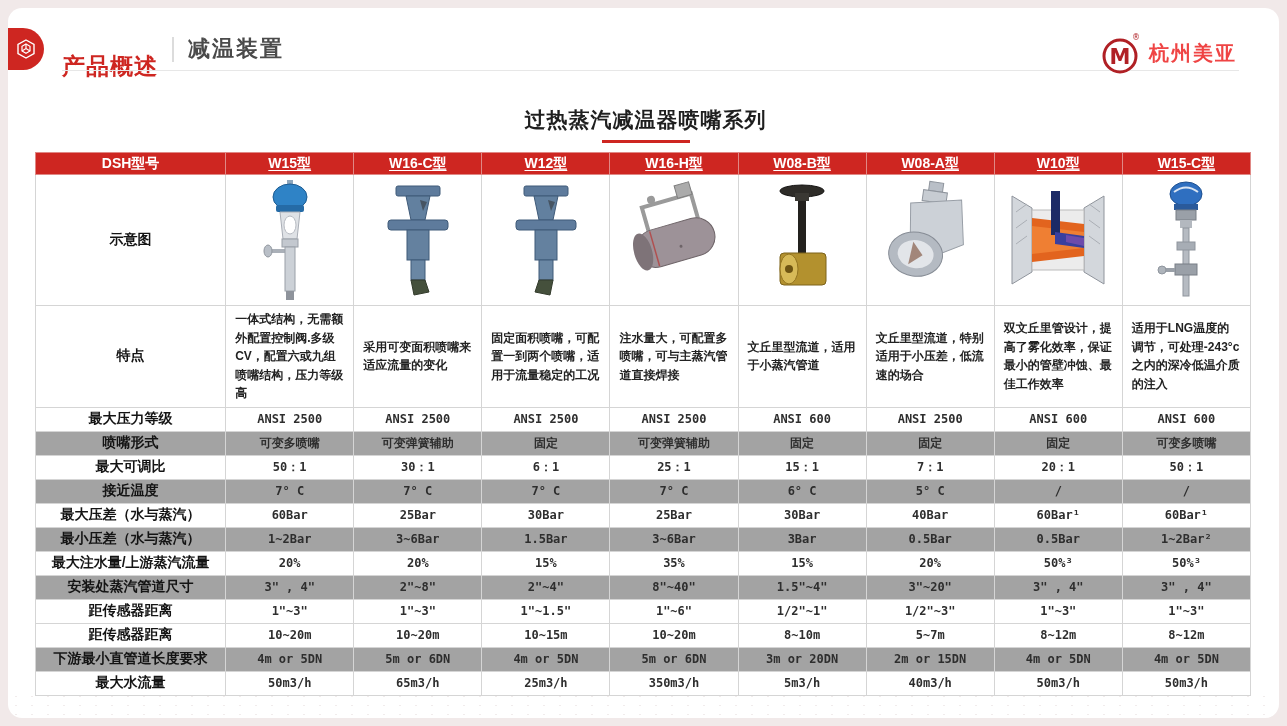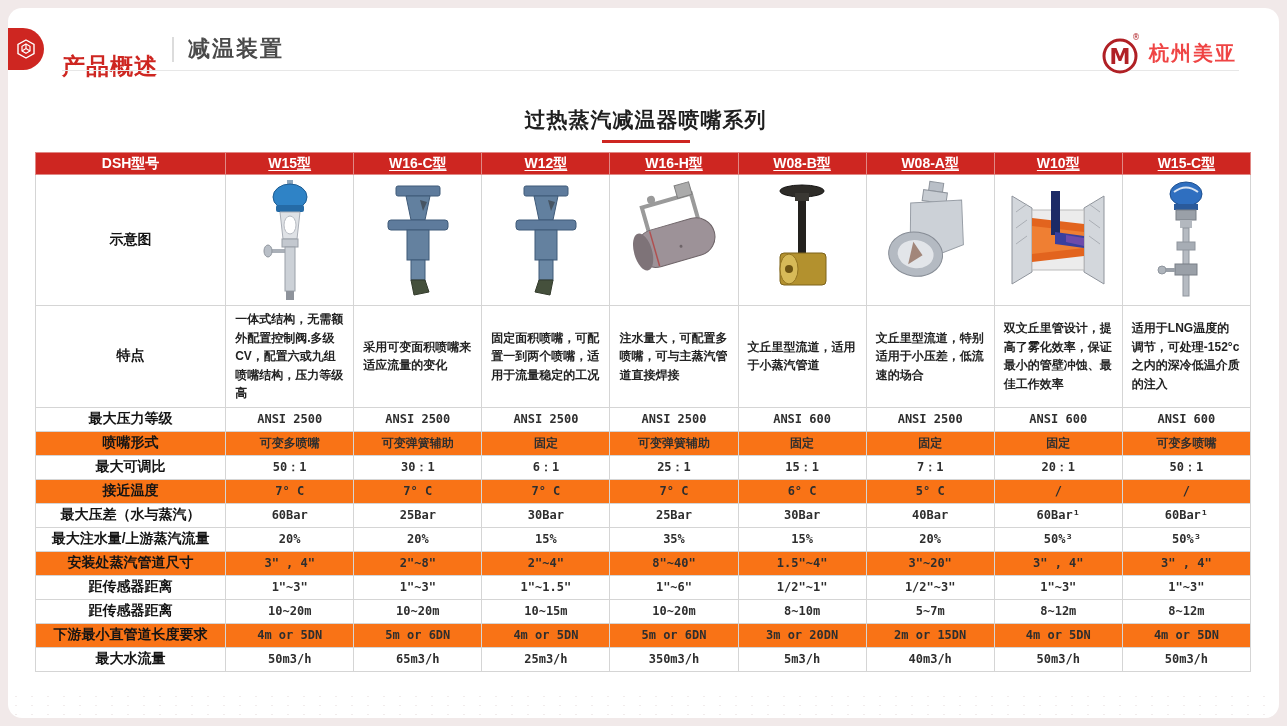--- a/index.html
+++ b/index.html
@@ -46,21 +46,21 @@
   .row-img svg { display:block; margin:3px auto; }
   .row-feat td {
     height:77px; font-size:12px; font-weight:bold; color:#222;
     text-align:left; padding:4px 9px; line-height:1.55;
   }
   .spec td {
     height:24px; font-family:"DejaVu Sans Mono",monospace;
     font-size:12px; font-weight:bold; color:#2e2e2e; padding:0 2px;
   }
   .spec th { height:24px; }
-  .alt { background:#f97316; }
+  .alt { background:#a3a3a3; }
 </style>
 </head>
 <body>
 
 <div class="card">
   <div class="badge">
     <svg width="22" height="22" viewBox="0 0 22 22">
       <polygon points="11,2 19,6.5 19,15.5 11,20 3,15.5 3,6.5" fill="none" stroke="#ffffff" stroke-width="1.4"></polygon>
       <polygon points="11,6 15,8.3 15,12.9 11,15.2 7,12.9 7,8.3" fill="none" stroke="#ffffff" stroke-width="1.2"></polygon>
       <line x1="11" y1="6" x2="11" y2="10.6" stroke="#ffffff" stroke-width="1.2"></line>
@@ -220,21 +220,21 @@
           </tr>
           <tr class="row-feat">
             <th>特点</th>
             <td>一体式结构，无需额外配置控制阀.多级CV，配置六或九组喷嘴结构，压力等级高</td>
             <td>采用可变面积喷嘴来适应流量的变化</td>
             <td>固定面积喷嘴，可配置一到两个喷嘴，适用于流量稳定的工况</td>
             <td>注水量大，可配置多喷嘴，可与主蒸汽管道直接焊接</td>
             <td>文丘里型流道，适用于小蒸汽管道</td>
             <td>文丘里型流道，特别适用于小压差，低流速的场合</td>
             <td>双文丘里管设计，提高了雾化效率，保证最小的管壁冲蚀、最佳工作效率</td>
-            <td>适用于LNG温度的调节，可处理-152°c之内的深冷低温介质的注入</td>
+            <td>适用于LNG温度的调节，可处理-243°c之内的深冷低温介质的注入</td>
           </tr>
           <tr class="spec">
             <th>最大压力等级</th>
             <td>ANSI 2500</td>
             <td>ANSI 2500</td>
             <td>ANSI 2500</td>
             <td>ANSI 2500</td>
             <td>ANSI 600</td>
             <td>ANSI 2500</td>
             <td>ANSI 600</td>
@@ -277,20 +277,31 @@
             <th>最大压差（水与蒸汽）</th>
             <td>60Bar</td>
             <td>25Bar</td>
             <td>30Bar</td>
             <td>25Bar</td>
             <td>30Bar</td>
             <td>40Bar</td>
             <td>60Bar¹</td>
             <td>60Bar¹</td>
           </tr>
+          <tr class="spec alt">
+            <th>最小压差（水与蒸汽）</th>
+            <td>1~2Bar</td>
+            <td>3~6Bar</td>
+            <td>1.5Bar</td>
+            <td>3~6Bar</td>
+            <td>3Bar</td>
+            <td>0.5Bar</td>
+            <td>0.5Bar</td>
+            <td>1~2Bar²</td>
+          </tr>
           <tr class="spec">
             <th>最大注水量/上游蒸汽流量</th>
             <td>20%</td>
             <td>20%</td>
             <td>15%</td>
             <td>35%</td>
             <td>15%</td>
             <td>20%</td>
             <td>50%³</td>
             <td>50%³</td>

